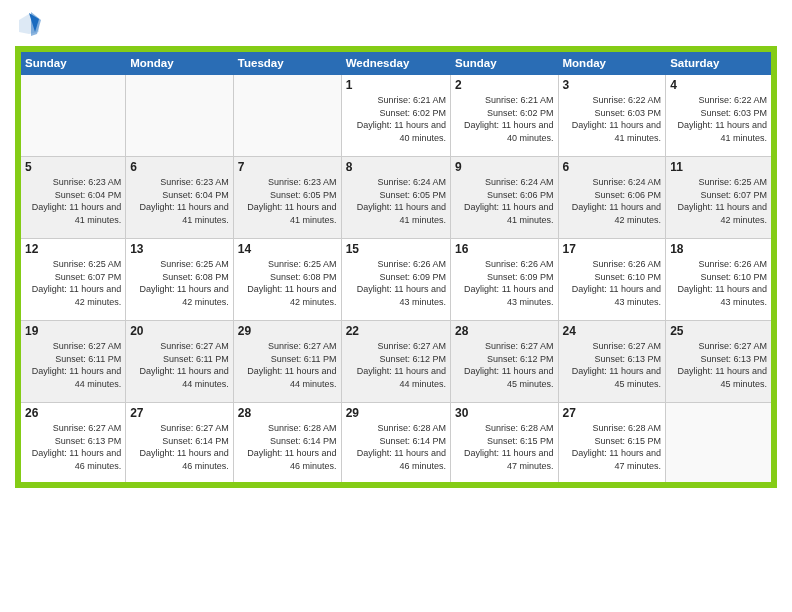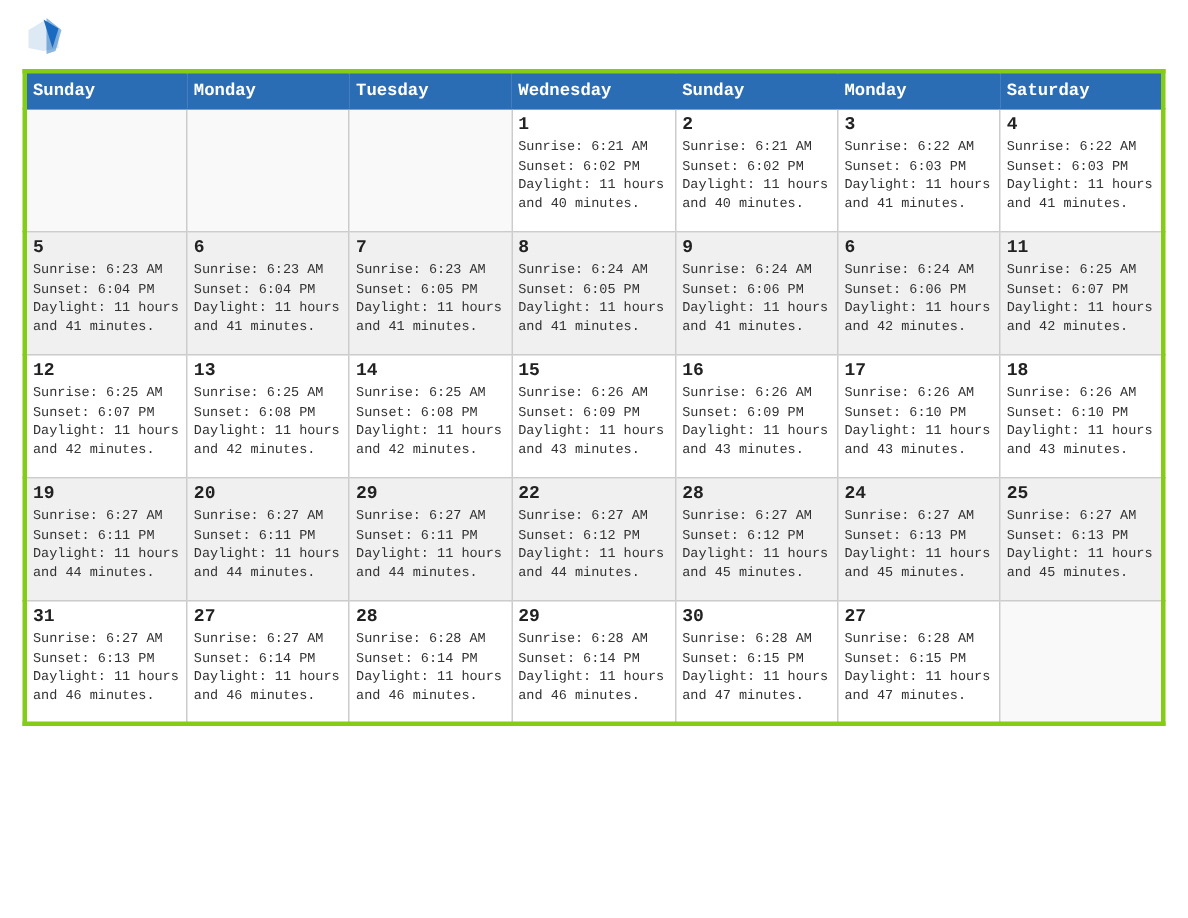--- a/index.html
+++ b/index.html
@@ -48,22 +48,21 @@
       color: #222;
       line-height: 1.1;
     }
     .location {
       font-size: 14px;
       color: #555;
     }
     .calendar {
       width: 100%;
       border-collapse: collapse;
-      border: 3px solid #84cc16;
-      font-family: Liberation Mono, monospace;
+      border: 6px solid #84cc16;
     }
     .calendar th {
       background-color: #2a6db5;
       color: #fff;
       font-size: 11.5px;
       font-weight: bold;
       padding: 5px 4px;
       border: 1px solid #2a6db5;
       text-align: left;
     }
@@ -83,20 +82,21 @@
     .day-number {
       font-size: 12px;
       font-weight: bold;
       color: #222;
       margin-bottom: 2px;
     }
     .day-info {
       font-size: 9px;
       color: #333;
       line-height: 1.4;
+      text-align: right;
     }
     .row-shaded td {
       background: #f0f0f0;
     }
   </style>
 </head>
 <body>
 
 <div class="page">
   <div class="header">
@@ -286,21 +286,21 @@
           </td>
           <td>
             <div class="day-number">25</div>
             <div class="day-info" style="white-space: pre-line;">Sunrise: 6:27 AM
 Sunset: 6:13 PM
 Daylight: 11 hours and 45 minutes.</div>
           </td>
         </tr>
         <tr>
           <td>
-            <div class="day-number">31</div>
+            <div class="day-number">26</div>
             <div class="day-info" style="white-space: pre-line;">Sunrise: 6:27 AM
 Sunset: 6:13 PM
 Daylight: 11 hours and 46 minutes.</div>
           </td>
           <td>
             <div class="day-number">27</div>
             <div class="day-info" style="white-space: pre-line;">Sunrise: 6:27 AM
 Sunset: 6:14 PM
 Daylight: 11 hours and 46 minutes.</div>
           </td>

